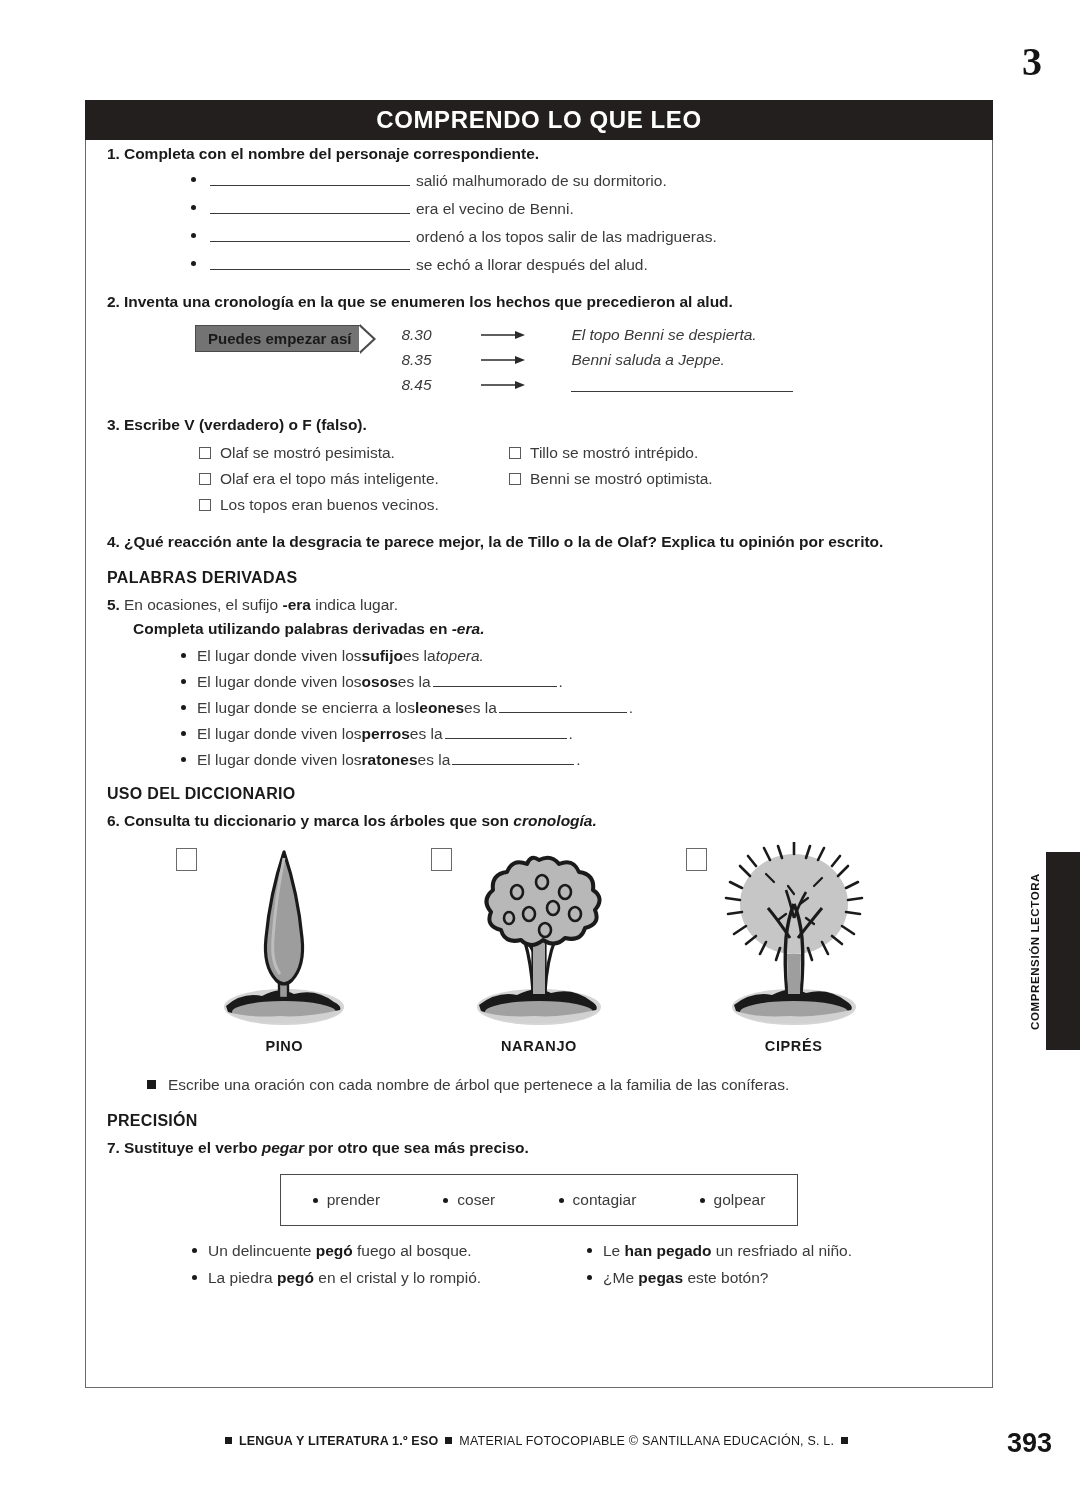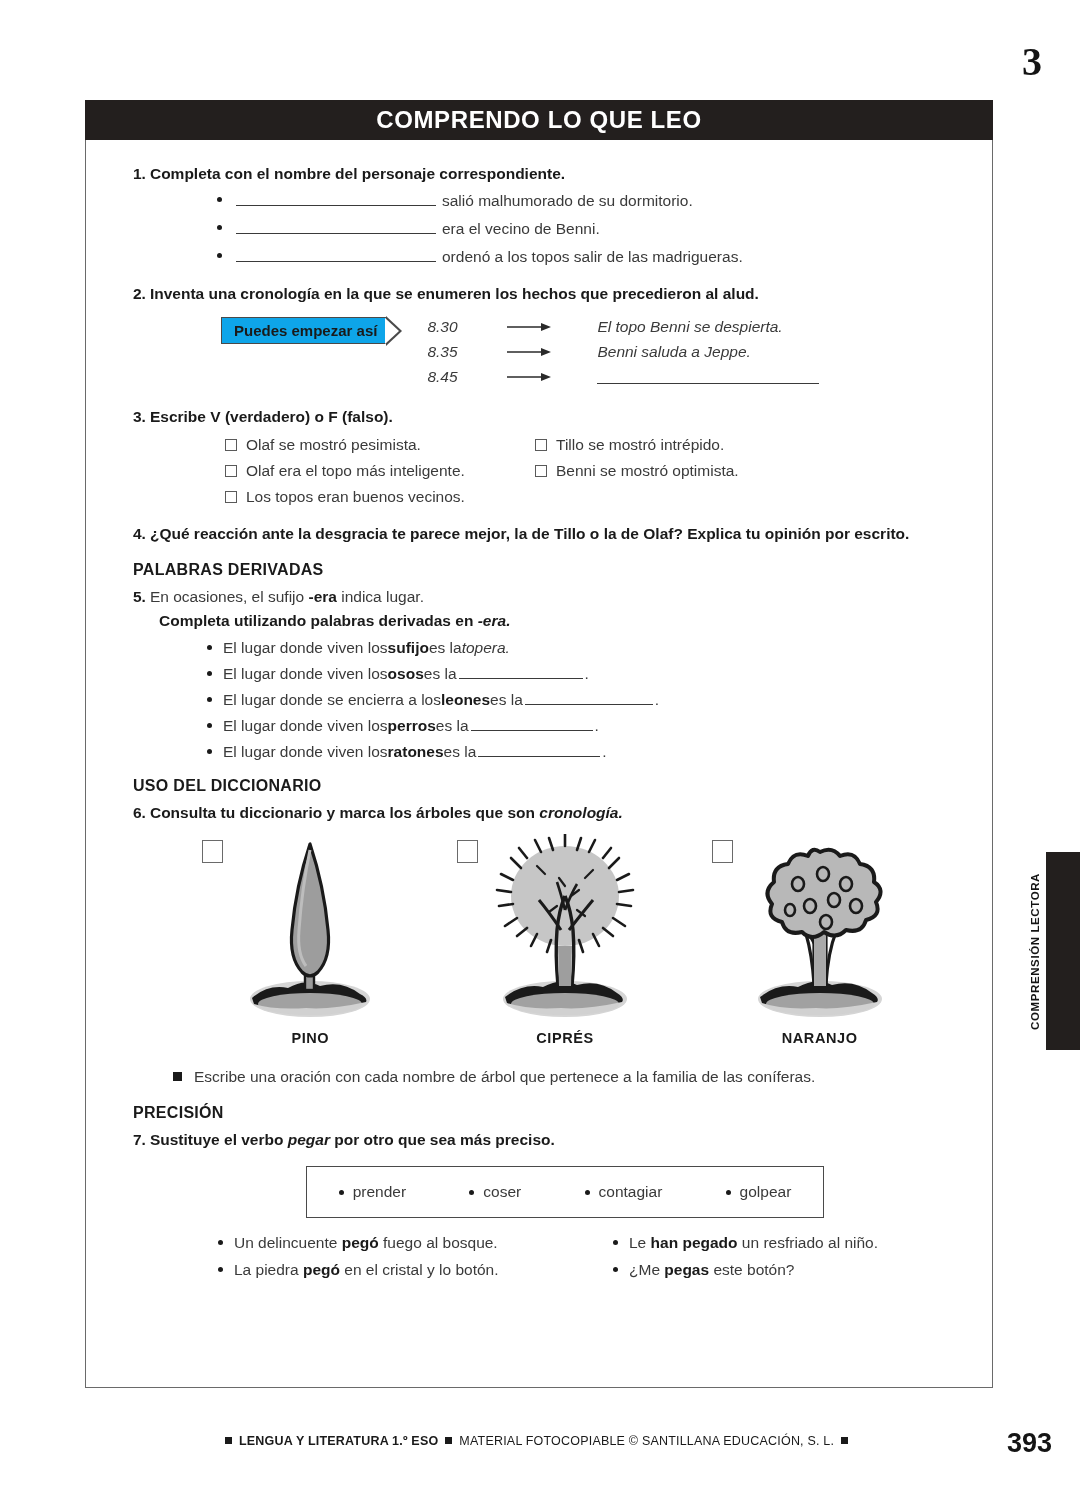--- a/index.html
+++ b/index.html
@@ -59,22 +59,21 @@
     letter-spacing: 0.6px;
   }
 
   .content {
     position: absolute;
     left: 85px;
     top: 140px;
     width: 908px;
     height: 1248px;
     box-sizing: border-box;
-    padding: 24px 22px 0 22px;
-    margin-left: 26px;
+    padding: 4px 22px 0 22px;
   }
 
   
   .exercise {
     margin-bottom: 2px;
   }
   .ex-head {
     font-size: 15.5px;
     font-weight: 700;
     color: #1a1a1a;
@@ -147,21 +146,21 @@
     position: relative;
     height: 27px;
     display: flex;
     align-items: center;
     padding: 0 10px 0 12px;
     border: 1.5px solid #4a4a4a;
     border-right: none;
     font-size: 15px;
     font-weight: 700;
     color: #1a1a1a;
-    background: #0ea5e9;
+    background: #737373;
     box-sizing: border-box;
   }
   .tag-arrow::after {
     content: "";
     position: absolute;
     right: -15px;
     top: -1.5px;
     width: 0; height: 0;
     border-top: 15px solid transparent;
     border-bottom: 15px solid transparent;
@@ -436,20 +435,25 @@
       </li>
       <li>
         <span class="dot"></span>
         <span class="blank w200"></span>
         <span>era el vecino de Benni.</span>
       </li>
       <li>
         <span class="dot"></span>
         <span class="blank w200"></span>
         <span>ordenó a los topos salir de las madrigueras.</span>
+      </li>
+      <li>
+        <span class="dot"></span>
+        <span class="blank w200"></span>
+        <span>se echó a llorar después del alud.</span>
       </li>
     </ul>
   </div>
 
   <div class="exercise" style="margin-top:18px;">
     <p class="ex-head">
       <span class="num">2.</span><span>Inventa una cronología en la que se enumeren los hechos que precedieron al alud.</span>
     </p>
     <div class="chrono-wrap">
       <div class="tag-arrow">
@@ -588,20 +592,53 @@
             <path d="M42 164 Q58 150 78 154 Q95 144 110 152 Q132 146 150 160 Q158 164 156 168 Q120 176 96 174 Q64 176 44 170 Z" fill="#1a1a1a"></path>
             <ellipse cx="100" cy="170" rx="52" ry="11" fill="#cfcfcf" opacity="0.75"></ellipse>
 
             <rect x="95" y="128" width="9" height="28" fill="#9a9a9a" stroke="#1a1a1a" stroke-width="2.4"></rect>
 
             <path d="M100 10 Q86 52 82 96 Q79 124 92 138 Q100 146 108 138 Q121 124 118 96 Q114 52 100 10 Z" fill="#9d9d9d" stroke="#1a1a1a" stroke-width="3.2" stroke-linejoin="round"></path>
             <path d="M100 16 Q92 54 89 96 Q87 120 96 132" fill="none" stroke="#bdbdbd" stroke-width="3"></path>
           </svg>
         </div>
         <div class="tree-label">PINO</div>
+      </div>
+
+      <div class="tree-cell">
+        <div class="tree-art-wrap">
+          <div class="tree-cbox"></div>
+          <svg width="200" height="190" viewBox="0 0 200 190">
+            <ellipse cx="100" cy="165" rx="62" ry="18" fill="#d5d5d5"></ellipse>
+            <path d="M40 163 Q58 149 78 153 Q96 143 112 151 Q134 145 152 159 Q160 164 157 168 Q120 176 96 174 Q62 176 42 169 Z" fill="#1a1a1a"></path>
+            <ellipse cx="100" cy="170" rx="54" ry="11" fill="#cfcfcf" opacity="0.75"></ellipse>
+
+            <path d="M94 150 L94 96 M106 150 L106 96" stroke="#1a1a1a" stroke-width="3.2" fill="none"></path>
+            <path d="M94 150 Q92 120 86 100 Q78 88 66 84" stroke="#1a1a1a" stroke-width="3.2" fill="none"></path>
+            <path d="M106 150 Q108 118 116 98 Q126 86 138 82" stroke="#1a1a1a" stroke-width="3.2" fill="none"></path>
+            <path d="M100 126 Q96 110 88 100" stroke="#1a1a1a" stroke-width="2.6" fill="none"></path>
+            <rect x="94" y="96" width="12" height="56" fill="#a9a9a9"></rect>
+
+            <path d="M100 18 Q112 12 120 22 Q134 16 140 30 Q156 32 154 48 Q166 56 156 68 Q162 82 146 86
+                     Q142 100 126 96 Q116 106 104 98 Q92 108 82 98 Q66 102 62 88 Q46 84 52 70
+                     Q42 58 54 48 Q52 32 68 30 Q74 16 88 22 Q92 12 100 18 Z" fill="#b8b8b8" stroke="#1a1a1a" stroke-width="4" stroke-linejoin="round"></path>
+
+            <g fill="none" stroke="#1a1a1a" stroke-width="2.6">
+              <ellipse cx="78" cy="50" rx="6" ry="7"></ellipse>
+              <ellipse cx="103" cy="40" rx="6" ry="7"></ellipse>
+              <ellipse cx="126" cy="50" rx="6" ry="7"></ellipse>
+              <ellipse cx="90" cy="72" rx="6" ry="7"></ellipse>
+              <ellipse cx="114" cy="66" rx="6" ry="7"></ellipse>
+              <ellipse cx="136" cy="72" rx="6" ry="7"></ellipse>
+              <ellipse cx="70" cy="76" rx="5" ry="6"></ellipse>
+              <ellipse cx="106" cy="88" rx="6" ry="7"></ellipse>
+            </g>
+          </svg>
+        </div>
+        <div class="tree-label">NARANJO</div>
       </div>
 
       <div class="tree-cell">
         <div class="tree-art-wrap">
           <div class="tree-cbox"></div>
           <svg width="200" height="190" viewBox="0 0 200 190">
             <ellipse cx="100" cy="165" rx="62" ry="18" fill="#d5d5d5"></ellipse>
             <path d="M40 163 Q58 149 78 153 Q96 143 112 151 Q134 145 152 159 Q160 164 157 168 Q120 176 96 174 Q62 176 42 169 Z" fill="#1a1a1a"></path>
             <ellipse cx="100" cy="170" rx="54" ry="11" fill="#cfcfcf" opacity="0.75"></ellipse>
 
@@ -645,53 +682,20 @@
             <path d="M96 96 Q84 78 74 66" fill="none" stroke="#1a1a1a" stroke-width="3"></path>
             <path d="M104 96 Q118 78 128 66" fill="none" stroke="#1a1a1a" stroke-width="3"></path>
             <path d="M100 76 Q96 60 92 48" fill="none" stroke="#1a1a1a" stroke-width="2.6"></path>
             <path d="M100 76 Q106 60 112 50" fill="none" stroke="#1a1a1a" stroke-width="2.6"></path>
             <path d="M94 152 L106 152 L107 112 L93 112 Z" fill="#9e9e9e"></path>
           </svg>
         </div>
         <div class="tree-label">CIPRÉS</div>
       </div>
 
-      <div class="tree-cell">
-        <div class="tree-art-wrap">
-          <div class="tree-cbox"></div>
-          <svg width="200" height="190" viewBox="0 0 200 190">
-            <ellipse cx="100" cy="165" rx="62" ry="18" fill="#d5d5d5"></ellipse>
-            <path d="M40 163 Q58 149 78 153 Q96 143 112 151 Q134 145 152 159 Q160 164 157 168 Q120 176 96 174 Q62 176 42 169 Z" fill="#1a1a1a"></path>
-            <ellipse cx="100" cy="170" rx="54" ry="11" fill="#cfcfcf" opacity="0.75"></ellipse>
-
-            <path d="M94 150 L94 96 M106 150 L106 96" stroke="#1a1a1a" stroke-width="3.2" fill="none"></path>
-            <path d="M94 150 Q92 120 86 100 Q78 88 66 84" stroke="#1a1a1a" stroke-width="3.2" fill="none"></path>
-            <path d="M106 150 Q108 118 116 98 Q126 86 138 82" stroke="#1a1a1a" stroke-width="3.2" fill="none"></path>
-            <path d="M100 126 Q96 110 88 100" stroke="#1a1a1a" stroke-width="2.6" fill="none"></path>
-            <rect x="94" y="96" width="12" height="56" fill="#a9a9a9"></rect>
-
-            <path d="M100 18 Q112 12 120 22 Q134 16 140 30 Q156 32 154 48 Q166 56 156 68 Q162 82 146 86
-                     Q142 100 126 96 Q116 106 104 98 Q92 108 82 98 Q66 102 62 88 Q46 84 52 70
-                     Q42 58 54 48 Q52 32 68 30 Q74 16 88 22 Q92 12 100 18 Z" fill="#b8b8b8" stroke="#1a1a1a" stroke-width="4" stroke-linejoin="round"></path>
-
-            <g fill="none" stroke="#1a1a1a" stroke-width="2.6">
-              <ellipse cx="78" cy="50" rx="6" ry="7"></ellipse>
-              <ellipse cx="103" cy="40" rx="6" ry="7"></ellipse>
-              <ellipse cx="126" cy="50" rx="6" ry="7"></ellipse>
-              <ellipse cx="90" cy="72" rx="6" ry="7"></ellipse>
-              <ellipse cx="114" cy="66" rx="6" ry="7"></ellipse>
-              <ellipse cx="136" cy="72" rx="6" ry="7"></ellipse>
-              <ellipse cx="70" cy="76" rx="5" ry="6"></ellipse>
-              <ellipse cx="106" cy="88" rx="6" ry="7"></ellipse>
-            </g>
-          </svg>
-        </div>
-        <div class="tree-label">NARANJO</div>
-      </div>
-
     </div>
 
     <div class="sq-note">
       <span class="sqdot"></span>
       <span>Escribe una oración con cada nombre de árbol que pertenece a la familia de las coníferas.</span>
     </div>
   </div>
 
   <div class="section-label" style="margin-top:18px;">PRECISIÓN</div>
 
@@ -723,21 +727,21 @@
       <div class="sent-item">
         <span class="dot"></span>
         <span><span>Un delincuente </span><b>pegó</b><span> fuego al bosque.</span></span>
       </div>
       <div class="sent-item">
         <span class="dot"></span>
         <span><span>Le </span><b>han pegado</b><span> un resfriado al niño.</span></span>
       </div>
       <div class="sent-item">
         <span class="dot"></span>
-        <span><span>La piedra </span><b>pegó</b><span> en el cristal y lo botón.</span></span>
+        <span><span>La piedra </span><b>pegó</b><span> en el cristal y lo rompió.</span></span>
       </div>
       <div class="sent-item">
         <span class="dot"></span>
         <span><span>¿Me </span><b>pegas</b><span> este botón?</span></span>
       </div>
     </div>
   </div>
 
 </div>
 

